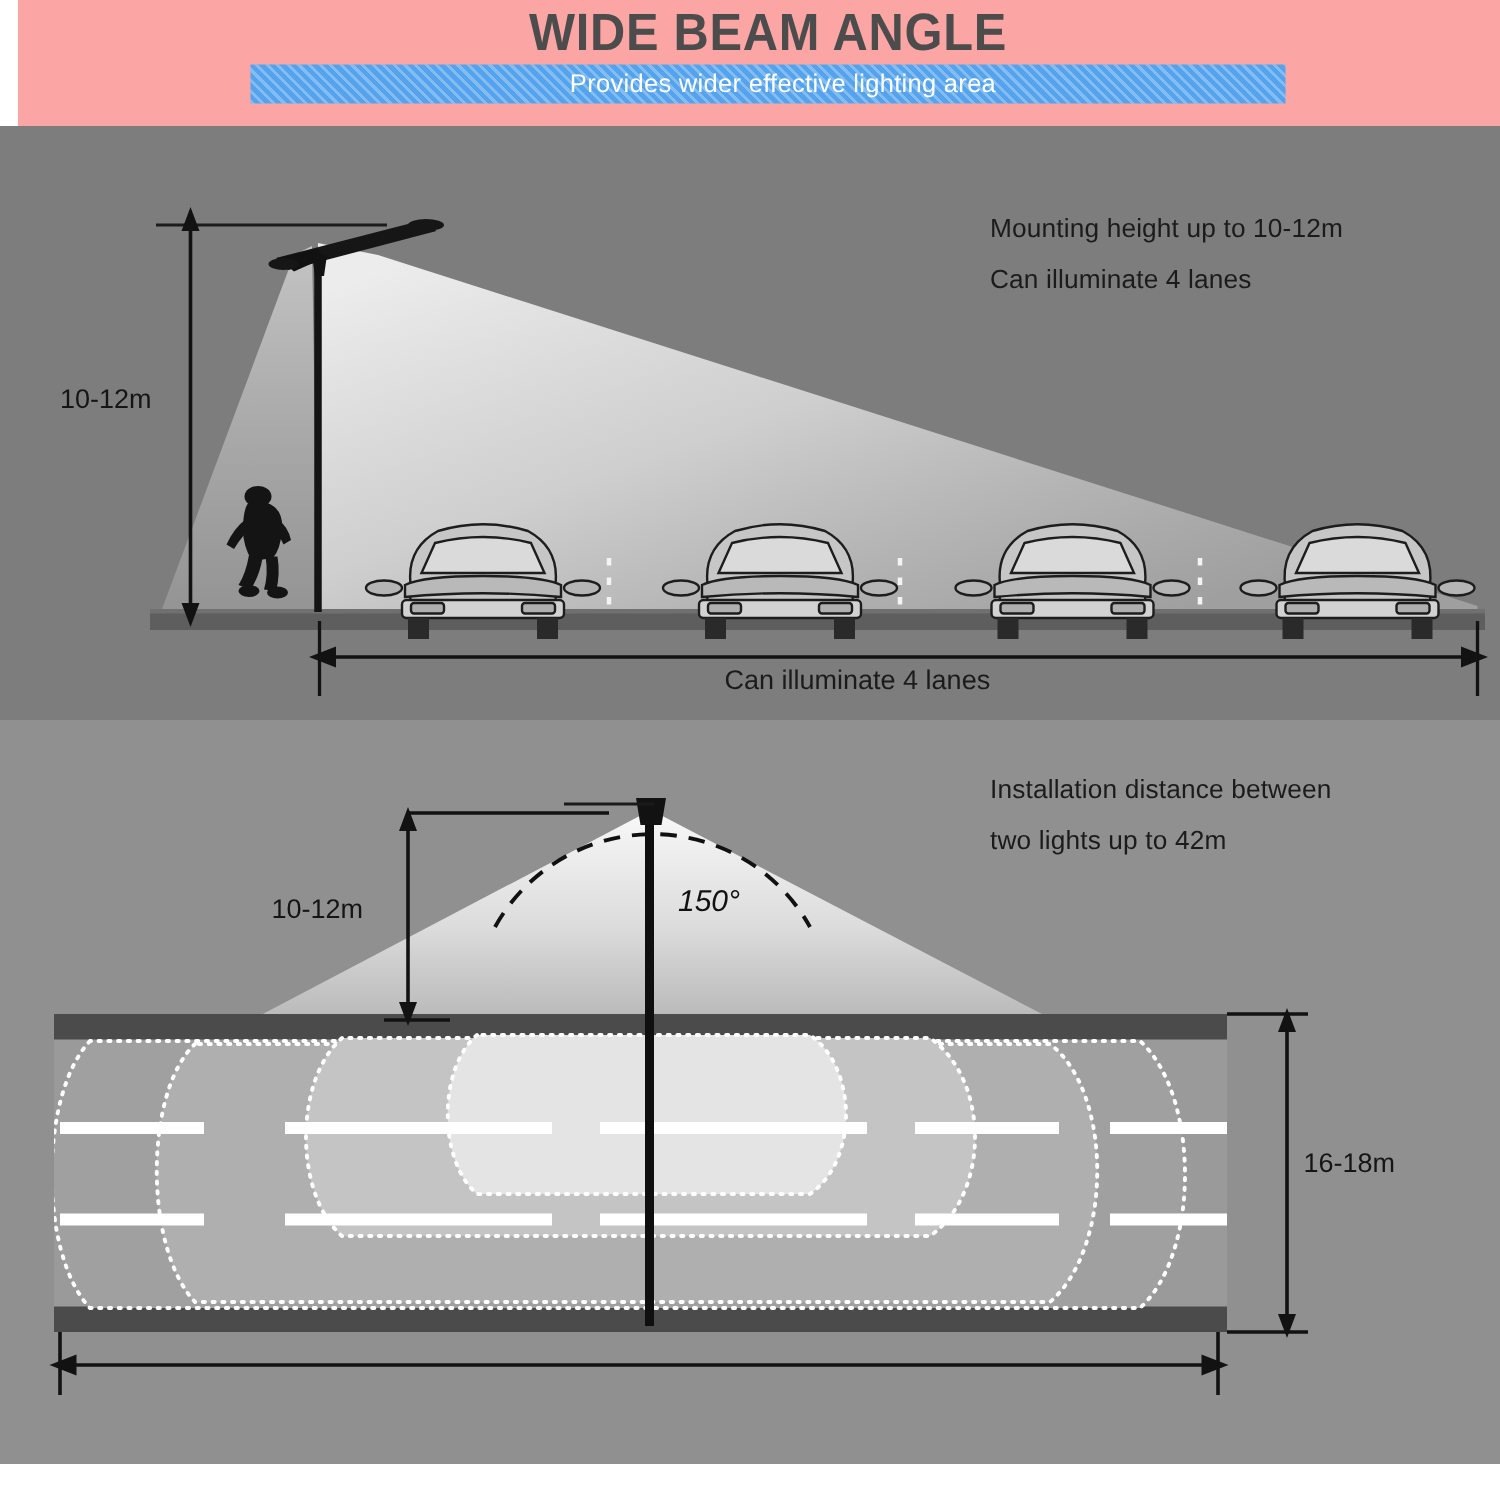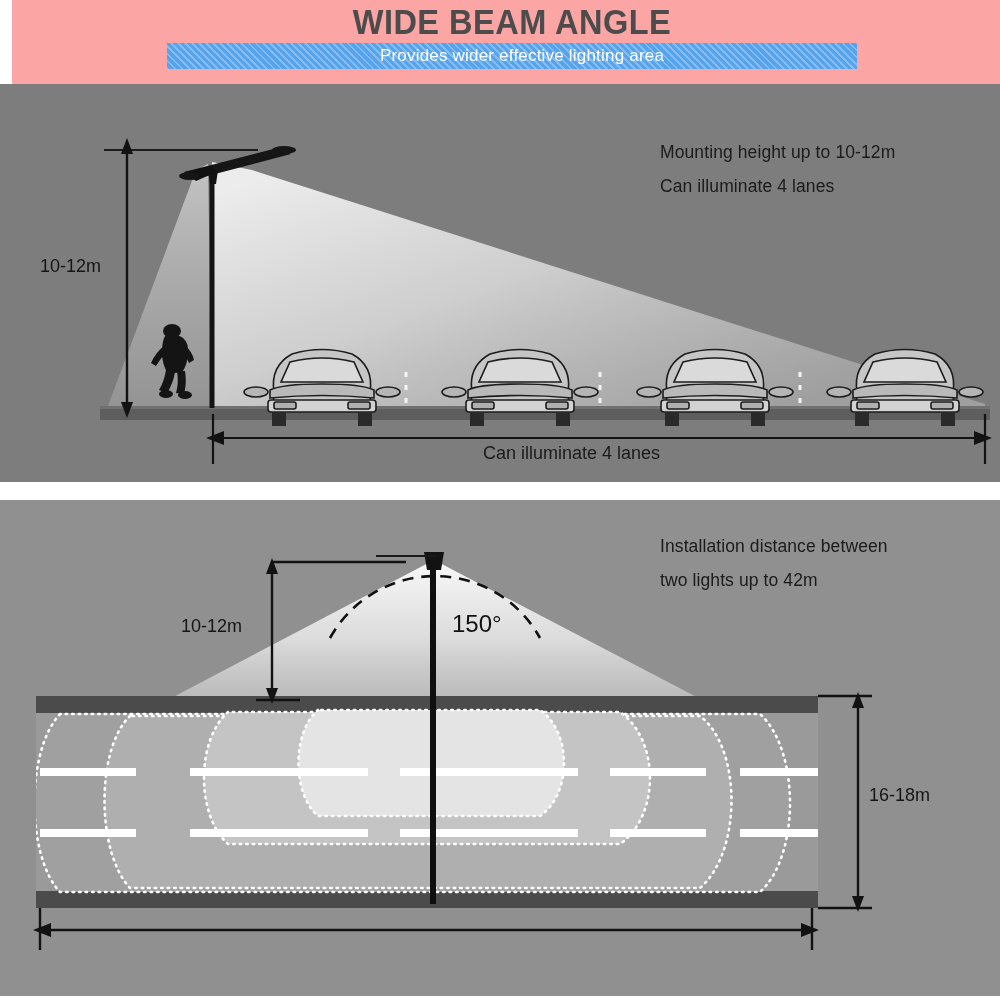--- a/index.html
+++ b/index.html
@@ -31,31 +31,31 @@
       #55a3ec;
   }
   .subbar span{
     display:block;width:100%;text-align:center;line-height:26px;
     color:#ffffff;font-size:17px;letter-spacing:.2px;margin-left:10px;
   }
 
   
   .panel{position:absolute;left:0;width:1000px;overflow:hidden;}
   .panel1{top:84px;height:398px;background:#7d7d7d;}
-  .panel2{top:500px;height:496px;background:#909090;}
+  .panel2{top:480px;height:496px;background:#909090;}
 
   .svgfull{position:absolute;left:0;top:0;width:100%;height:100%;display:block;}
 
   .ptext{
     position:absolute;color:#1b1b1b;font-size:17.5px;
     white-space:nowrap;letter-spacing:.1px;margin-left:47px;
   }
   .dimlabel{position:absolute;color:#151515;font-size:18px;white-space:nowrap;}
   .caption{position:absolute;color:#1b1b1b;font-size:18px;white-space:nowrap;}
-  .angle{position:absolute;color:#111;font-size:24px;white-space:nowrap;}
+  .angle{position:absolute;color:#111;font-size:20px;white-space:nowrap;font-style:italic;}
 </style>
 </head>
 <body>
 
 <div class="page">
 
   <div class="header">
     <div class="title">WIDE BEAM ANGLE</div>
     <div class="subbar">
       <span>Provides wider effective lighting area</span>

